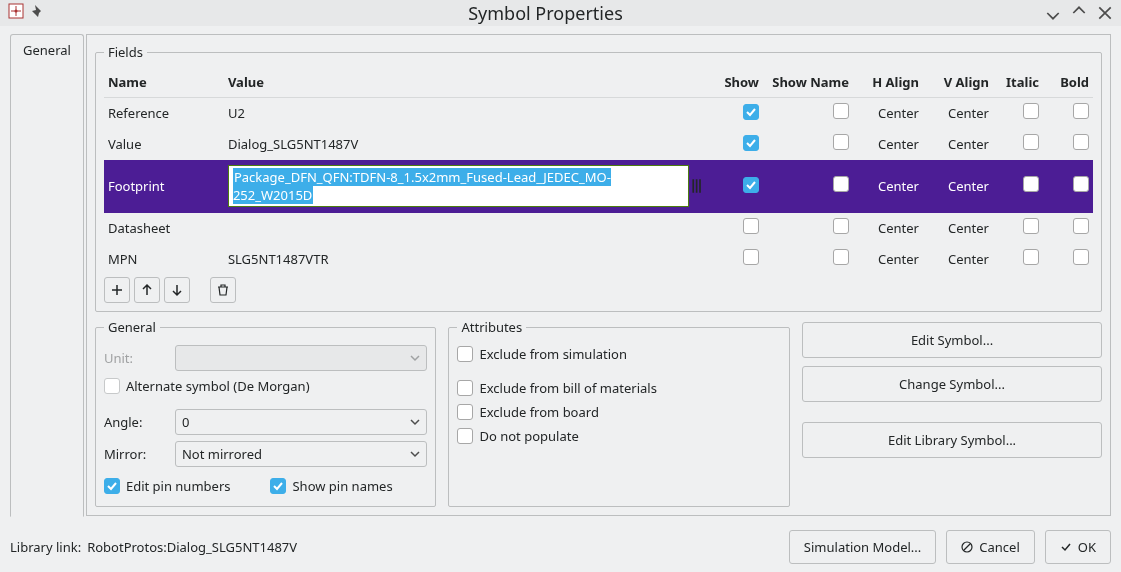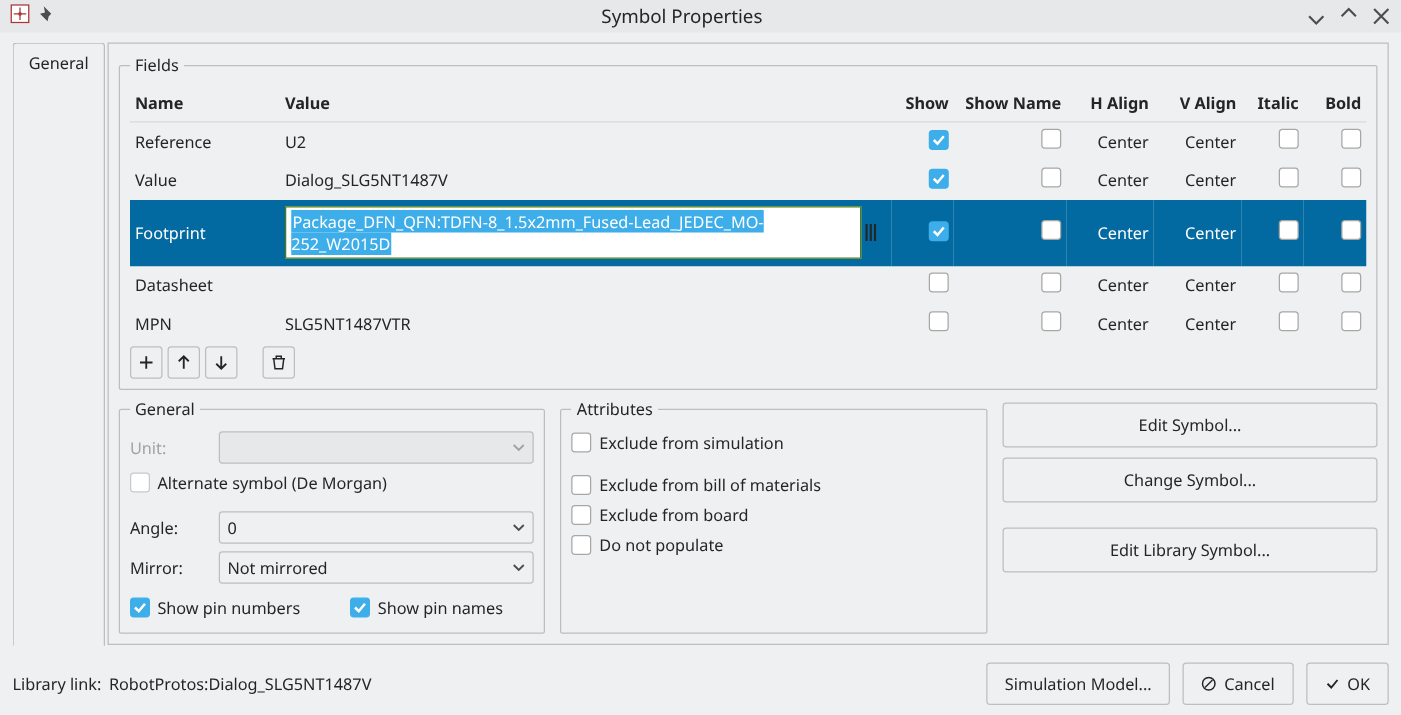--- a/index.html
+++ b/index.html
@@ -1,35 +1,35 @@
 <!DOCTYPE html>
 <html><head>
 <meta charset="utf-8">
 <style>
 *{box-sizing:border-box;margin:0;padding:0;font-family:"Noto Sans","DejaVu Sans",sans-serif;font-size:13px;color:#232627}
 body{background:#eff0f1;width:1121px;height:572px;overflow:hidden;display:flex;flex-direction:column}
 .titlebar{height:30px;display:flex;align-items:center;padding:0 8px;background:#e7e8e9}
 .tb-left{display:flex;gap:6px;align-items:center}
 .tb-icon{width:16px;height:16px}
-.title{flex:1;text-align:center;font-size:15px}
+.title{flex:1;text-align:center;font-size:18px}
 .win-btns{display:flex;gap:10px;align-items:center}
 .win-btn{width:16px;height:16px;display:flex;align-items:center;justify-content:center;color:#4d4d4d}
 .content{flex:1;padding:8px 10px 6px 10px;display:flex;flex-direction:row}
 .tabs{display:flex;position:relative;z-index:2}
 .tab{padding:6px 12px;border:1px solid #bcbebf;background:#e7e8e9;border-bottom:none;border-radius:3px 3px 0 0;margin-right:2px;cursor:pointer}
 .tab.active{background:#eff0f1;border-bottom:1px solid #eff0f1;margin-bottom:-1px}
 .tab.inactive{background:#d8dadc;color:#555}
 .page{border:1px solid #bcbebf;padding:8px;flex:1;display:flex;flex-direction:column;gap:6px}
 fieldset{border:1px solid #bcbebf;border-radius:2px;padding:6px 8px 8px 8px}
 legend{padding:0 4px;font-size:13px}
 .fields-table{width:100%;border-collapse:collapse}
 .fields-table th{text-align:left;font-weight:700;padding:6px 4px;border-bottom:1px solid #d7d9da;font-size:13px}
 .fields-table td{padding:5px 4px;border-bottom:1px solid transparent;font-size:13px;vertical-align:middle}
 .fields-table th.center,.fields-table td.center{text-align:right}
-.fields-table tr.sel td{background:#0369a1;color:#fff}
+.fields-table tr.sel td{background:#4c1d95;color:#fff}
 .fields-table tr.sel .ha,.fields-table tr.sel .va{color:#fff}
 .cell-cb{width:16px;height:16px;border:1px solid #a7a7a7;border-radius:3px;display:inline-flex;align-items:center;justify-content:center;background:#fff}
 .cell-cb.checked{background:#3daee9;border-color:#3daee9;color:#fff}
 .cell-cb.checked.selrow{background:#3daee9}
 .cell-cb svg{width:12px;height:12px}
 .fp-edit{display:flex;align-items:center;gap:2px}
 .fp-input{flex:1;border:1px solid #4d7c0f;background:#fff;padding:2px 4px;font-size:13px}
 .fp-input .seltext{background:#3daee9;color:#fff;padding:0 1px}
 .lib-icon{width:18px;height:18px;display:flex;align-items:center;justify-content:center}
 .toolbar{display:flex;gap:4px;padding-top:2px}
@@ -256,21 +256,21 @@
                 </svg>
               </div>
           </div>
           <div class="pin-row">
             <div class="chk">
               <span class="cell-cb checked">
                   <svg viewBox="0 0 12 12">
                     <path d="M2 6l3 3 5-6" stroke="#fff" stroke-width="2" fill="none"></path>
                   </svg>
                 </span>
-              <span>Show pin numbers</span>
+              <span>Edit pin numbers</span>
             </div>
             <div class="chk">
               <span class="cell-cb checked">
                   <svg viewBox="0 0 12 12">
                     <path d="M2 6l3 3 5-6" stroke="#fff" stroke-width="2" fill="none"></path>
                   </svg>
                 </span>
               <span>Show pin names</span>
             </div>
           </div>

